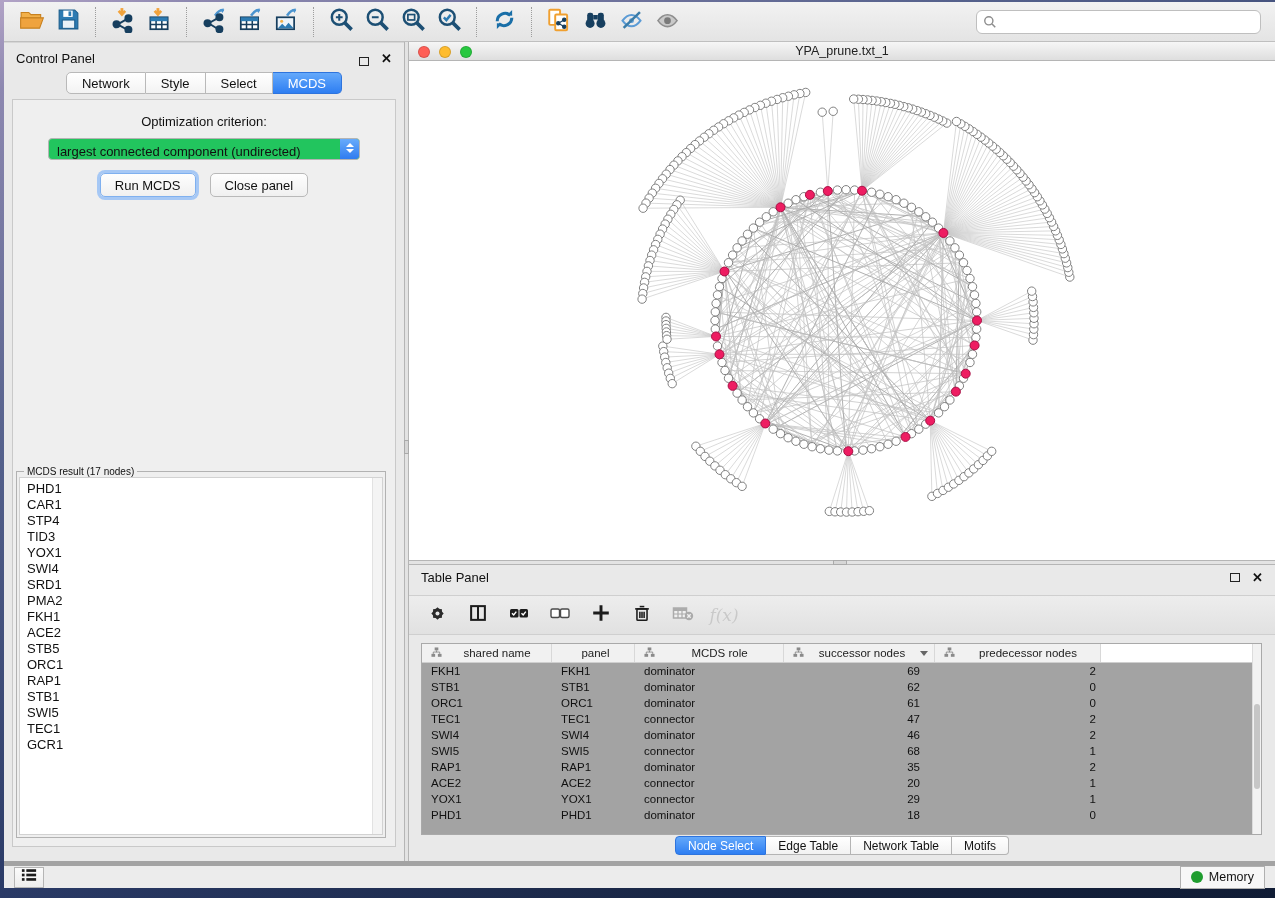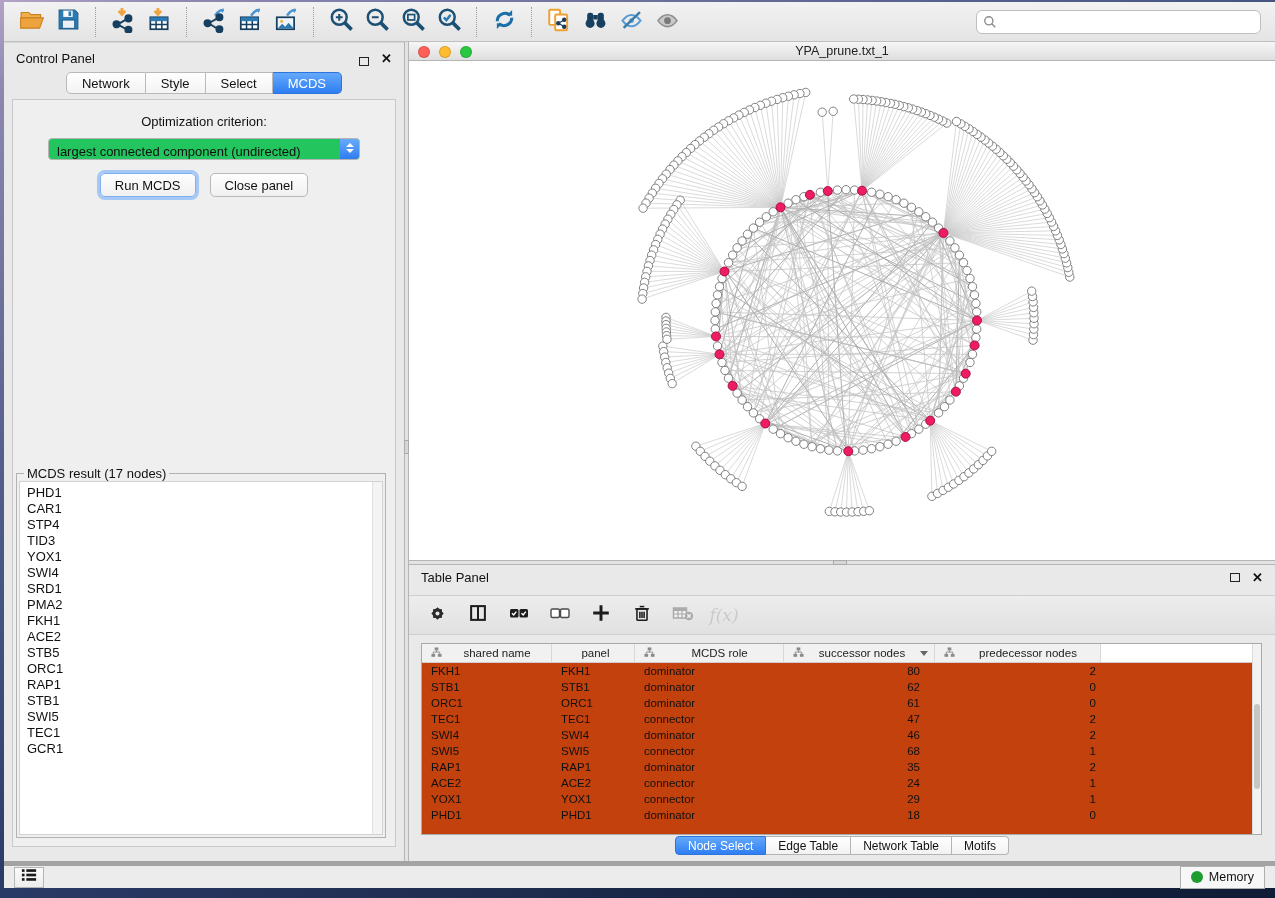--- a/index.html
+++ b/index.html
@@ -37,21 +37,21 @@
   .selectbox{width:312px;height:22px;margin:9px auto 0;background:#22c55e;border:1px solid #b4b4b4;border-radius:4px;display:flex;align-items:flex-end;overflow:hidden}
   .selectbox .txt{flex:1;padding:0 8px;font-size:13px;white-space:nowrap;color:#111}
   .stepper{width:19px;height:22px;background:linear-gradient(#6db0fc,#2f7cf0);border-radius:0 3px 3px 0;display:flex;flex-direction:column;align-items:center;justify-content:center;gap:2px}
   .stepper i{display:block;width:0;height:0;border-left:4px solid transparent;border-right:4px solid transparent}
   .stepper .up{border-bottom:4px solid #fff}
   .stepper .dn{border-top:4px solid #fff}
   .btnrow{display:flex;justify-content:center;gap:14px;margin-top:13px}
   .btn{height:24px;padding:0 14px;font-size:13px;color:#111;background:linear-gradient(#fefefe,#f0f0f0);border:1px solid #b9b9b9;border-radius:5px;display:flex;align-items:center}
   .btn.focused{box-shadow:0 0 0 3px rgba(106,168,250,.55);border-color:#7fb0ef}
   fieldset.mcds{position:absolute;left:3px;right:9px;bottom:8px;height:372px;border:1px solid #b2b2b2;background:#efefef}
-  fieldset.mcds legend{font-size:13px;color:#111;margin-left:7px;padding:0 3px}
+  fieldset.mcds legend{font-size:10px;color:#111;margin-left:7px;padding:0 3px}
   .mcds-listwrap{position:absolute;left:2px;right:2px;top:0px;bottom:2px;background:#fff;border:1px solid #d2d2d2}
   .mcds-list{position:absolute;left:0;top:1px;right:11px;bottom:1px;overflow:hidden;padding:2px 0 0 7px;font-size:13px;line-height:16px;color:#111}
   .mcds-track{position:absolute;right:0;top:0;bottom:0;width:10px;background:#f4f4f4;border-left:1px solid #e2e2e2}
 
   
   .rcol{flex:1;display:flex;flex-direction:column;min-width:0}
   .netwin{height:518px;flex:0 0 auto;display:flex;flex-direction:column}
   .net-title{height:19px;background:linear-gradient(#f6f6f6,#dedede);border-bottom:1px solid #b5b5b5;display:flex;align-items:center;position:relative;flex:0 0 auto}
   .lights{position:absolute;left:9px;top:3.5px;display:flex;gap:9px}
   .light{width:12px;height:12px;border-radius:50%;border:1px solid rgba(0,0,0,.15)}
@@ -61,21 +61,21 @@
   .hdivider{height:5px;background:#e3e3e3;border-top:1px solid #b5b5b5;border-bottom:1px solid #b5b5b5;position:relative}
   .hgrip{position:absolute;left:424px;top:-1px;width:14px;height:5px;background:#d6d6d6;border:1px solid #aaa}
 
   
   .tpanel{flex:1;background:#e9e9e9;position:relative;min-height:0}
   .tp-head{height:24px;display:flex;align-items:center;padding:0 12px;font-size:13px;color:#111}
   .tp-toolbar{position:absolute;left:0;right:0;top:30px;height:40px;background:linear-gradient(#ededed,#e1e1e1);border-top:1px solid #cfcfcf;border-bottom:1px solid #cfcfcf;display:flex;align-items:center;padding:0 16px;gap:17px}
   .tico{width:24px;height:24px;display:flex;align-items:center;justify-content:center}
   .tico.disabled{opacity:.38}
   .fx{font-family:"DejaVu Serif",serif;font-style:italic;font-size:17px;color:#9a9a9a}
-  .tablewrap{position:absolute;left:12px;right:13px;top:78px;height:192px;background:#c2410c;border:1px solid #a9a9a9;overflow:hidden}
+  .tablewrap{position:absolute;left:12px;right:13px;top:78px;height:192px;background:#a3a3a3;border:1px solid #a9a9a9;overflow:hidden}
   .vscroll{position:absolute;right:0;top:0;bottom:0;width:9px;background:#f2f2f2;border-left:1px solid #dcdcdc}
   .vthumb{position:absolute;left:1px;right:1px;top:60px;height:85px;background:#c6c6c6;border-radius:4px}
   .thead{height:19px;display:flex;background:#f1f1f1;border-bottom:1px solid #cfcfcf;margin-right:9px}
   .hcell{border-right:1px solid #d8d8d8;display:flex;align-items:center;gap:5px;padding:0 4px 0 9px;font-size:11.5px;color:#222;background:#f1f1f1}
   .hcell .lbl{flex:1;text-align:center}
   .hcell.wf{flex:1;background:#fff;border-right:none}
   .w0{width:130px}.w1{width:83px}.w2{width:149px}.w3{width:151px}.w4{width:166px}
   .caret{width:0;height:0;border-left:4px solid transparent;border-right:4px solid transparent;border-top:5px solid #666;margin-right:2px}
   .tbody{margin-right:9px}
   .trow{height:16px;display:flex;font-size:11.5px;color:#111}
@@ -1166,21 +1166,21 @@
                   </svg></span>
                 <span class="lbl">predecessor nodes</span>
               </div>
             <div class="hcell wf"></div>
           </div>
           <div class="tbody">
               <div class="trow">
                 <div class="tcell w0">FKH1</div>
                 <div class="tcell w1">FKH1</div>
                 <div class="tcell w2">dominator</div>
-                <div class="tcell w3 num c3">80</div>
+                <div class="tcell w3 num c3">69</div>
                 <div class="tcell w4 num c4">2</div>
               </div>
               <div class="trow">
                 <div class="tcell w0">STB1</div>
                 <div class="tcell w1">STB1</div>
                 <div class="tcell w2">dominator</div>
                 <div class="tcell w3 num c3">62</div>
                 <div class="tcell w4 num c4">0</div>
               </div>
               <div class="trow">
@@ -1215,21 +1215,21 @@
                 <div class="tcell w0">RAP1</div>
                 <div class="tcell w1">RAP1</div>
                 <div class="tcell w2">dominator</div>
                 <div class="tcell w3 num c3">35</div>
                 <div class="tcell w4 num c4">2</div>
               </div>
               <div class="trow">
                 <div class="tcell w0">ACE2</div>
                 <div class="tcell w1">ACE2</div>
                 <div class="tcell w2">connector</div>
-                <div class="tcell w3 num c3">24</div>
+                <div class="tcell w3 num c3">20</div>
                 <div class="tcell w4 num c4">1</div>
               </div>
               <div class="trow">
                 <div class="tcell w0">YOX1</div>
                 <div class="tcell w1">YOX1</div>
                 <div class="tcell w2">connector</div>
                 <div class="tcell w3 num c3">29</div>
                 <div class="tcell w4 num c4">1</div>
               </div>
               <div class="trow">

